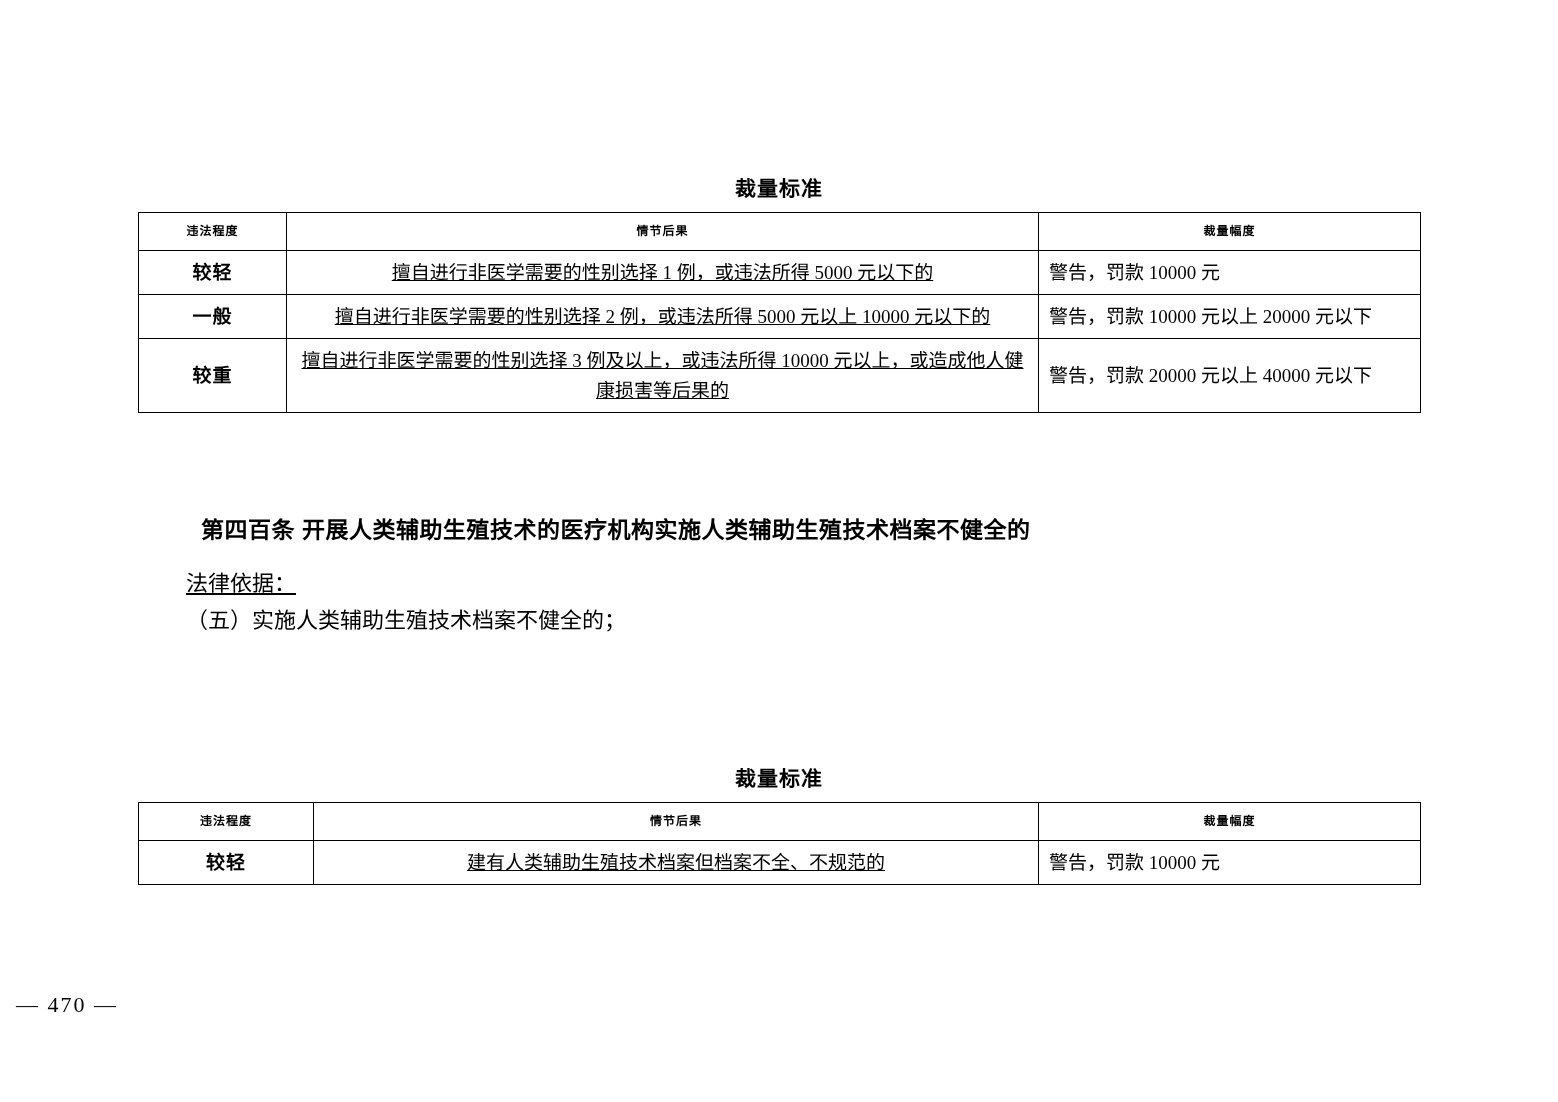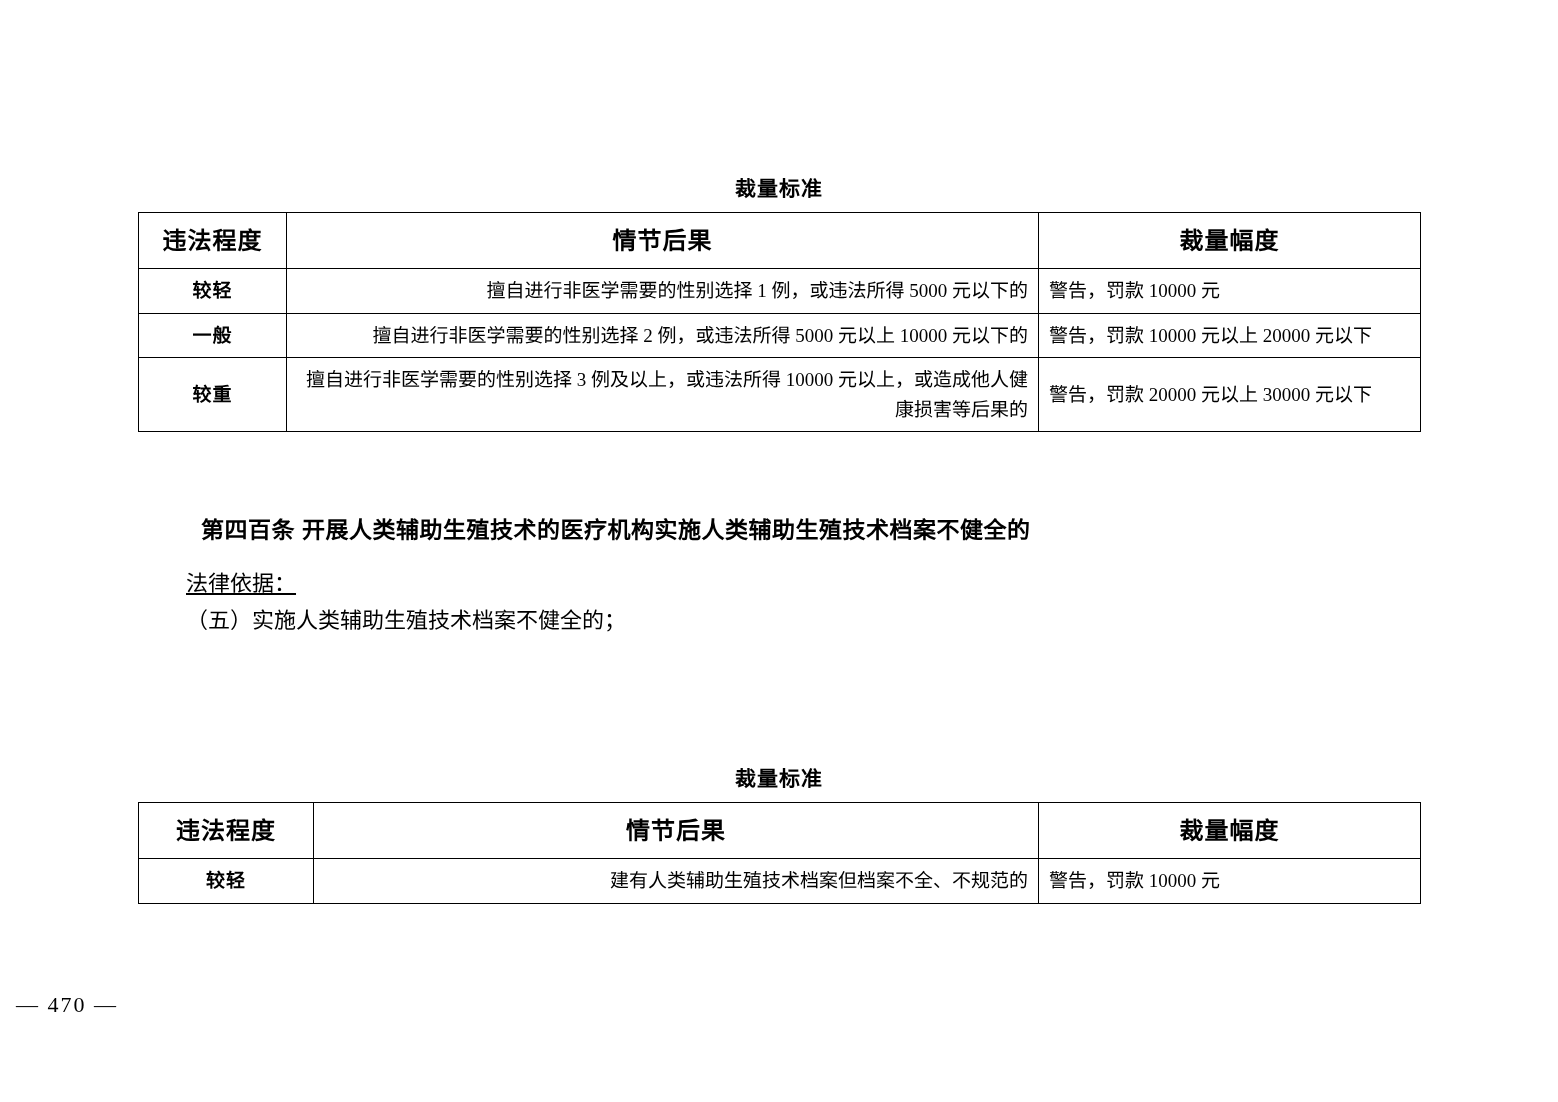--- a/index.html
+++ b/index.html
@@ -42,34 +42,35 @@
     border: 1px solid #000000;
     vertical-align: middle;
     padding: 7px 10px;
     font-size: 19px;
     line-height: 1.55;
   }
   table.std thead th {
     text-align: center;
     font-family: "Liberation Sans", "DejaVu Sans", sans-serif;
     font-weight: bold;
-    font-size: 24px;
+    font-size: 12px;
     letter-spacing: 1px;
     padding: 9px 8px;
   }
   table.std td.lvl {
     text-align: center;
     font-family: "Liberation Sans", "DejaVu Sans", sans-serif;
     font-weight: bold;
     font-size: 19px;
     letter-spacing: 1px;
     white-space: nowrap;
   }
   table.std td.desc {
-    text-align: right;
+    text-align: center;
+    text-decoration: underline;
   }
   table.std td.range {
     text-align: left;
   }
   col.c-level { width: 148px; }
   col.c-desc  { width: 752px; }
   col.c-range { width: 382px; }
 
   col.c-level2 { width: 175px; }
   col.c-desc2  { width: 725px; }
@@ -146,21 +147,21 @@
           <td class="range">警告，罚款 10000 元</td>
         </tr>
         <tr>
           <td class="lvl">一般</td>
           <td class="desc">擅自进行非医学需要的性别选择 2 例，或违法所得 5000 元以上 10000 元以下的</td>
           <td class="range">警告，罚款 10000 元以上 20000 元以下</td>
         </tr>
         <tr>
           <td class="lvl">较重</td>
           <td class="desc">擅自进行非医学需要的性别选择 3 例及以上，或违法所得 10000 元以上，或造成他人健康损害等后果的</td>
-          <td class="range">警告，罚款 20000 元以上 30000 元以下</td>
+          <td class="range">警告，罚款 20000 元以上 40000 元以下</td>
         </tr>
       </tbody>
     </table>
   </div>
 
   <div class="blk-2">
     <p class="article-title">第四百条 开展人类辅助生殖技术的医疗机构实施人类辅助生殖技术档案不健全的</p>
     <p class="basis-label">法律依据：</p>
     <p class="para-indent">（五）实施人类辅助生殖技术档案不健全的；</p>
   </div>

